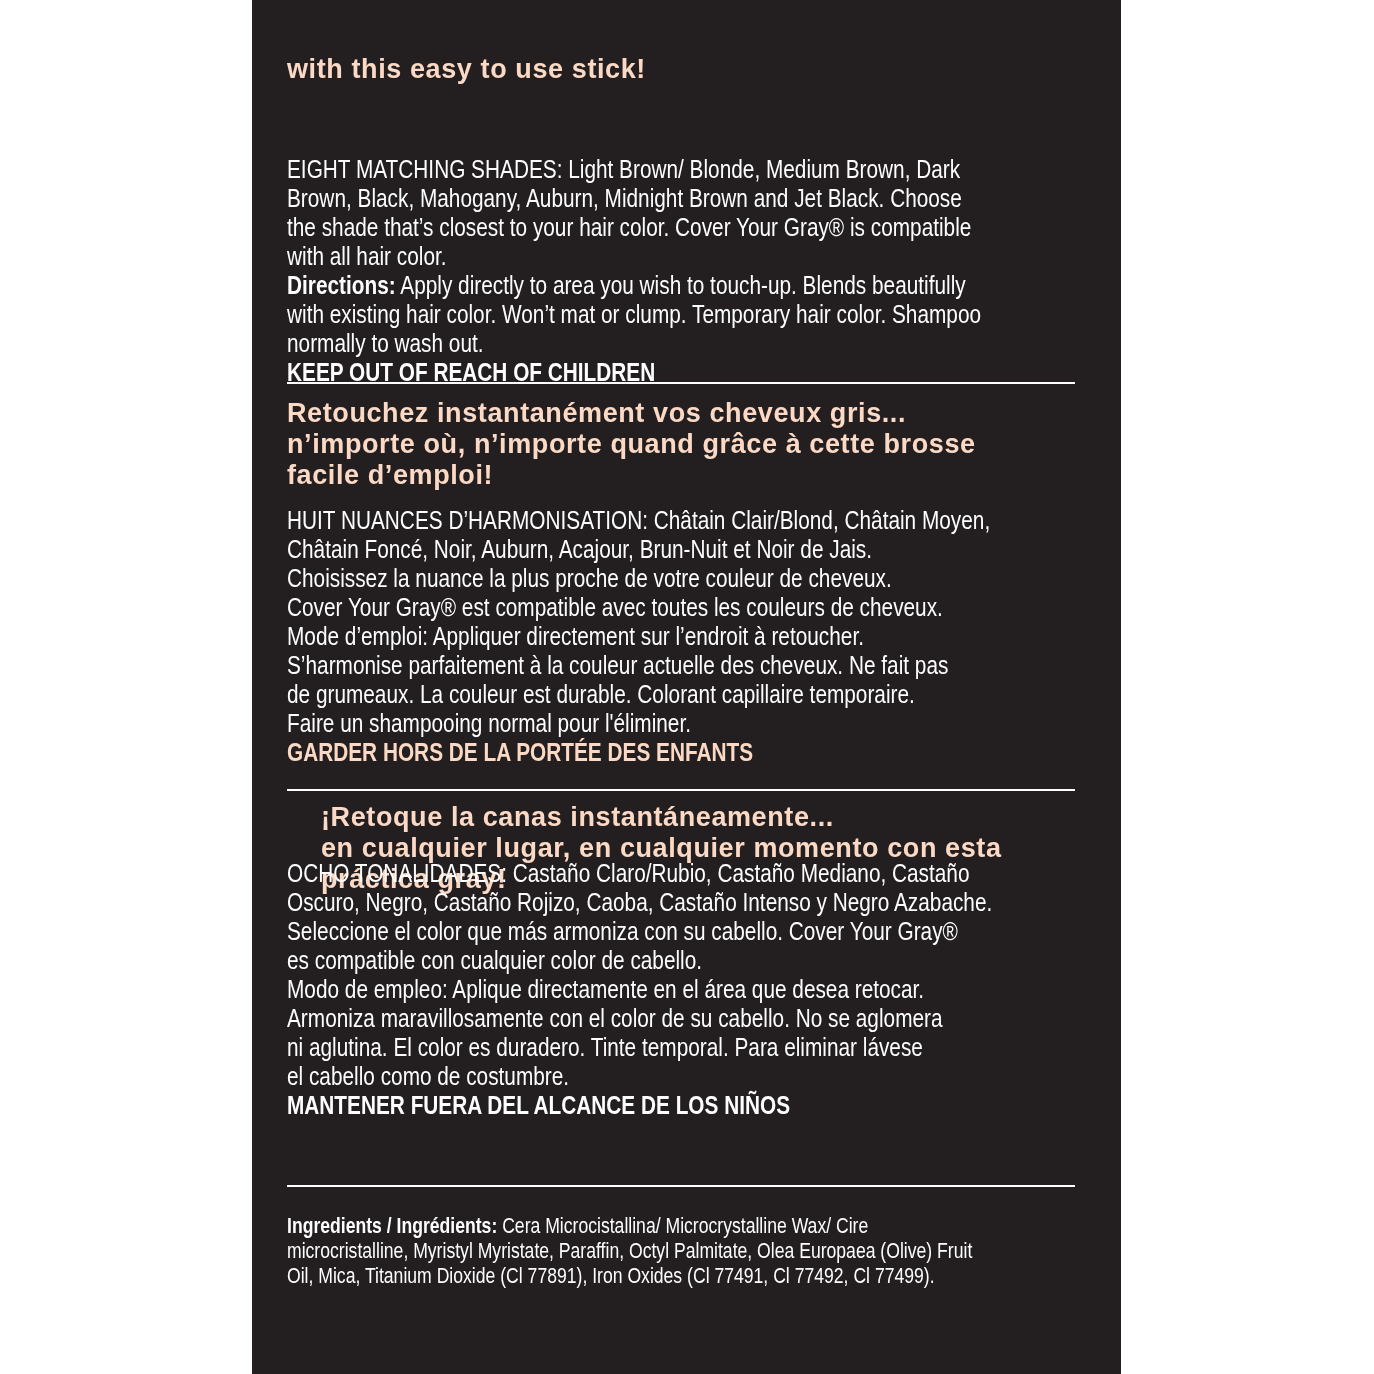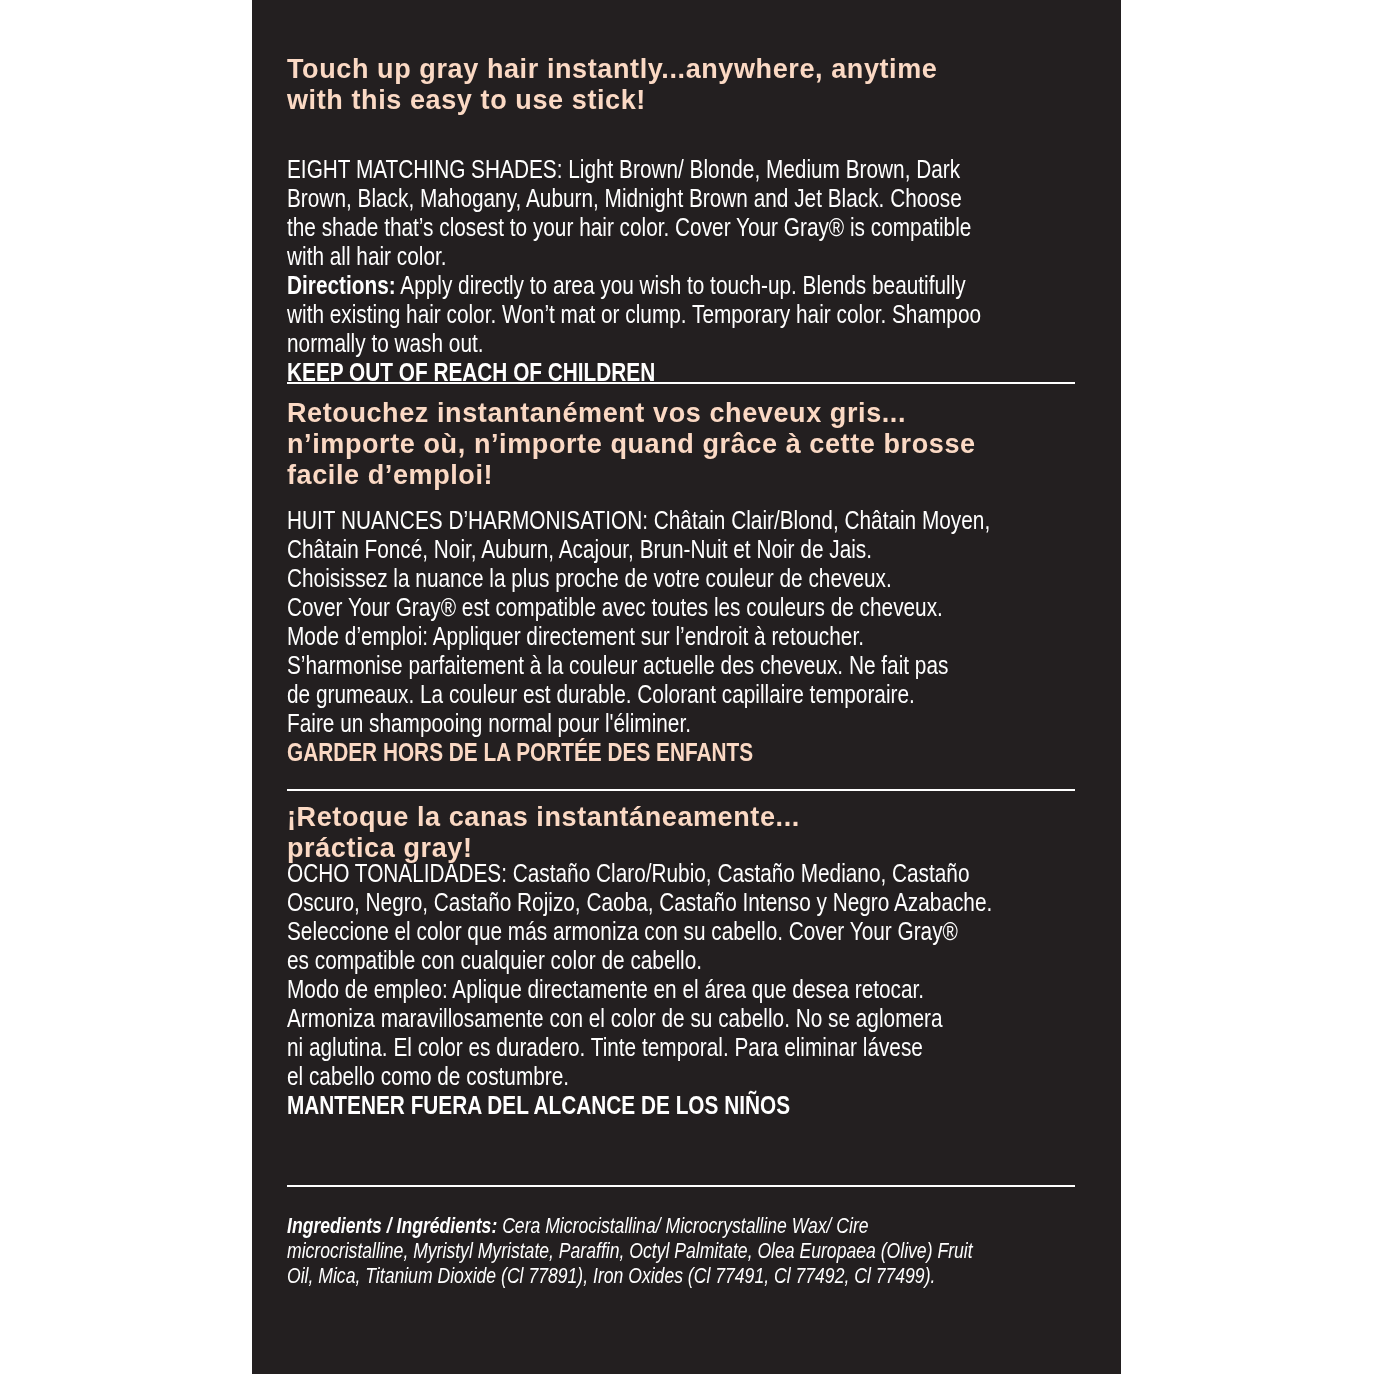--- a/index.html
+++ b/index.html
@@ -74,21 +74,20 @@
     height: 2px;
     background: #ffffff;
   }
 </style>
 </head>
 <body>
 
 <div class="panel">
 
   <div class="block heading" style="top:54px;">
-    <span class="line">Touch up gray hair instantly...anywhere, anytime</span>
     <span class="line">with this easy to use stick!</span>
   </div>
 
   <div class="block body" style="top:131px;margin-top:24px;">
     <span class="line">EIGHT MATCHING SHADES: Light Brown/ Blonde, Medium Brown, Dark</span>
     <span class="line">Brown, Black, Mahogany, Auburn, Midnight Brown and Jet Black. Choose</span>
     <span class="line">the shade that’s closest to your hair color. Cover Your Gray® is compatible</span>
     <span class="line">with all hair color.</span>
     <span class="line"><b>Directions:</b><span> Apply directly to area you wish to touch-up. Blends beautifully</span></span>
     <span class="line">with existing hair color. Won’t mat or clump. Temporary hair color. Shampoo</span>
@@ -111,39 +110,40 @@
     <span class="line">Cover Your Gray® est compatible avec toutes les couleurs de cheveux.</span>
     <span class="line">Mode d’emploi: Appliquer directement sur l’endroit à retoucher.</span>
     <span class="line">S’harmonise parfaitement à la couleur actuelle des cheveux. Ne fait pas</span>
     <span class="line">de grumeaux. La couleur est durable. Colorant capillaire temporaire.</span>
     <span class="line">Faire un shampooing normal pour l'éliminer.</span>
     <span class="line peach">GARDER HORS DE LA PORTÉE DES ENFANTS</span>
   </div>
 
   <div class="divider" style="top:789px;"></div>
 
-  <div class="block heading" style="top:802px;">
+  <div class="block heading" style="top:802px;margin-left:34px;">
     <span class="line">¡Retoque la canas instantáneamente...</span>
+    <span class="line">en cualquier lugar, en cualquier momento con esta</span>
     <span class="line">práctica gray!</span>
   </div>
 
   <div class="block body" style="top:859px;">
     <span class="line">OCHO TONALIDADES: Castaño Claro/Rubio, Castaño Mediano, Castaño</span>
     <span class="line">Oscuro, Negro, Castaño Rojizo, Caoba, Castaño Intenso y Negro Azabache.</span>
     <span class="line">Seleccione el color que más armoniza con su cabello. Cover Your Gray®</span>
     <span class="line">es compatible con cualquier color de cabello.</span>
     <span class="line">Modo de empleo: Aplique directamente en el área que desea retocar.</span>
     <span class="line">Armoniza maravillosamente con el color de su cabello. No se aglomera</span>
     <span class="line">ni aglutina. El color es duradero. Tinte temporal. Para eliminar lávese</span>
     <span class="line">el cabello como de costumbre.</span>
     <span class="line bold">MANTENER FUERA DEL ALCANCE DE LOS NIÑOS</span>
   </div>
 
   <div class="divider" style="top:1185px;"></div>
 
-  <div class="block small" style="top:1213px;font-style:italic;">
+  <div class="block small" style="top:1213px;">
     <span class="line"><b>Ingredients / Ingrédients:</b><span> Cera Microcistallina/ Microcrystalline  Wax/ Cire</span></span>
     <span class="line">microcristalline, Myristyl Myristate, Paraffin, Octyl Palmitate, Olea Europaea (Olive)  Fruit</span>
     <span class="line">Oil, Mica, Titanium Dioxide (Cl 77891), Iron Oxides  (Cl 77491, Cl 77492, Cl 77499).</span>
   </div>
 
 
 </div>
 
 </body></html>

